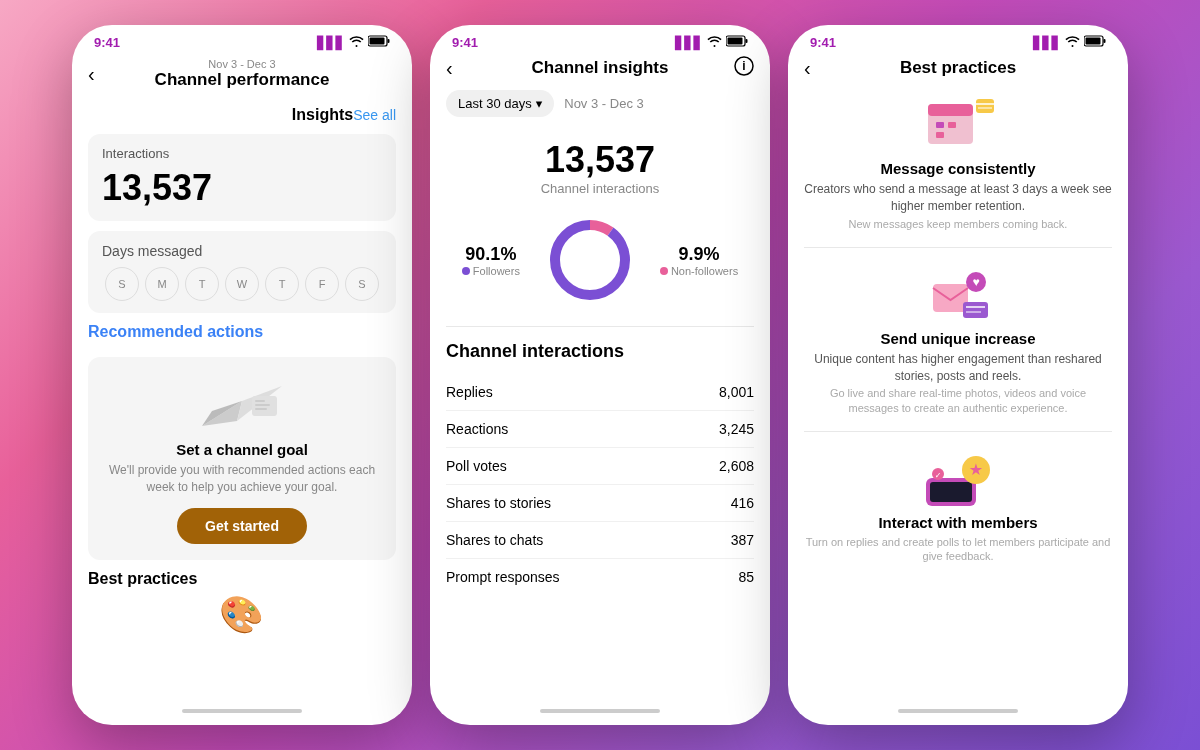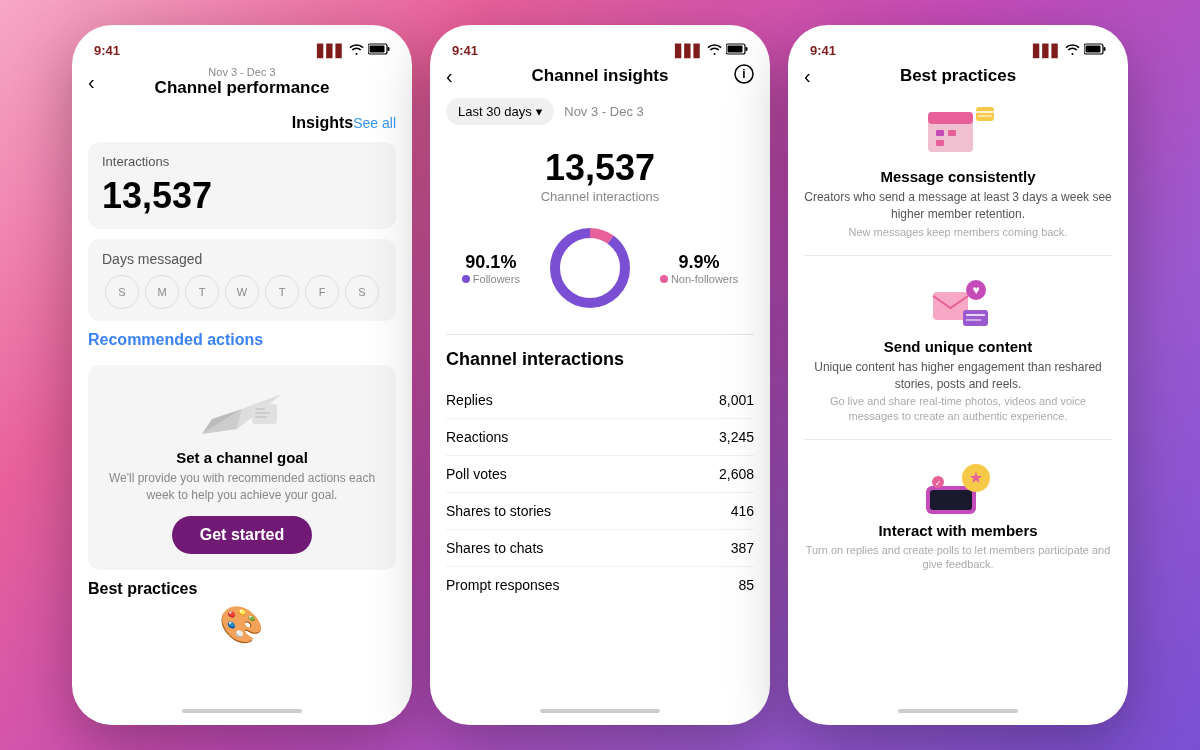--- a/index.html
+++ b/index.html
@@ -28,23 +28,22 @@
     }
 
     
     .status-bar {
       display: flex;
       justify-content: space-between;
       align-items: center;
       padding: 10px 22px 4px;
       font-size: 13px;
       font-weight: 600;
-      color: #7f1d1d;
+      color: #a21caf;
       flex-shrink: 0;
-      margin-top: 8px;
     }
     .status-icons {
       display: flex;
       gap: 4px;
       align-items: center;
       font-size: 12px;
     }
 
     
     .nav-bar {
@@ -164,26 +163,26 @@
       color: #000;
       margin-bottom: 4px;
     }
     .goal-desc {
       font-size: 12px;
       color: #888;
       margin-bottom: 12px;
       line-height: 1.4;
     }
     .get-started-btn {
-      background: #701a75;
+      background: #a16207;
       color: #fff;
       border: none;
       border-radius: 22px;
       padding: 10px 28px;
-      font-size: 16px;
+      font-size: 14px;
       font-weight: 600;
       cursor: pointer;
     }
 
     .best-practices-title {
       font-size: 16px;
       font-weight: 700;
       color: #000;
       margin: 10px 0 6px;
     }
@@ -617,21 +616,21 @@
           <svg width="80" height="60" viewBox="0 0 80 60">
         <rect x="15" y="20" width="35" height="28" rx="4" fill="#f7a8c4"></rect>
         <path d="M15 24 L32.5 36 L50 24" fill="none" stroke="#e8609a" stroke-width="2"></path>
         <circle cx="58" cy="18" r="10" fill="#c44bb8"></circle>
         <text x="58" y="22" text-anchor="middle" font-size="12" fill="#fff">♥</text>
         <rect x="45" y="38" width="25" height="16" rx="3" fill="#9b59d0"></rect>
         <line x1="48" y1="43" x2="67" y2="43" stroke="#fff" stroke-width="1.5"></line>
         <line x1="48" y1="48" x2="63" y2="48" stroke="#fff" stroke-width="1"></line>
       </svg>
         </div>
-      <div class="bp-title">Send unique content</div>
+      <div class="bp-title">Send unique increase</div>
       <div class="bp-desc">Unique content has higher engagement than reshared stories, posts and reels.</div>
       <div class="bp-sub">Go live and share real-time photos, videos and voice messages to create an authentic experience.</div>
     </div>
       <div class="bp-separator"></div>
       <div class="bp-item">
       <div style="display:flex;justify-content:center;margin-bottom:6px;">
           <svg width="80" height="60" viewBox="0 0 80 60">
         <rect x="8" y="30" width="50" height="28" rx="6" fill="#c44bb8"></rect>
         <rect x="12" y="34" width="42" height="20" rx="3" fill="#1a1a2e"></rect>
         <circle cx="58" cy="22" r="14" fill="#f7c948"></circle>

